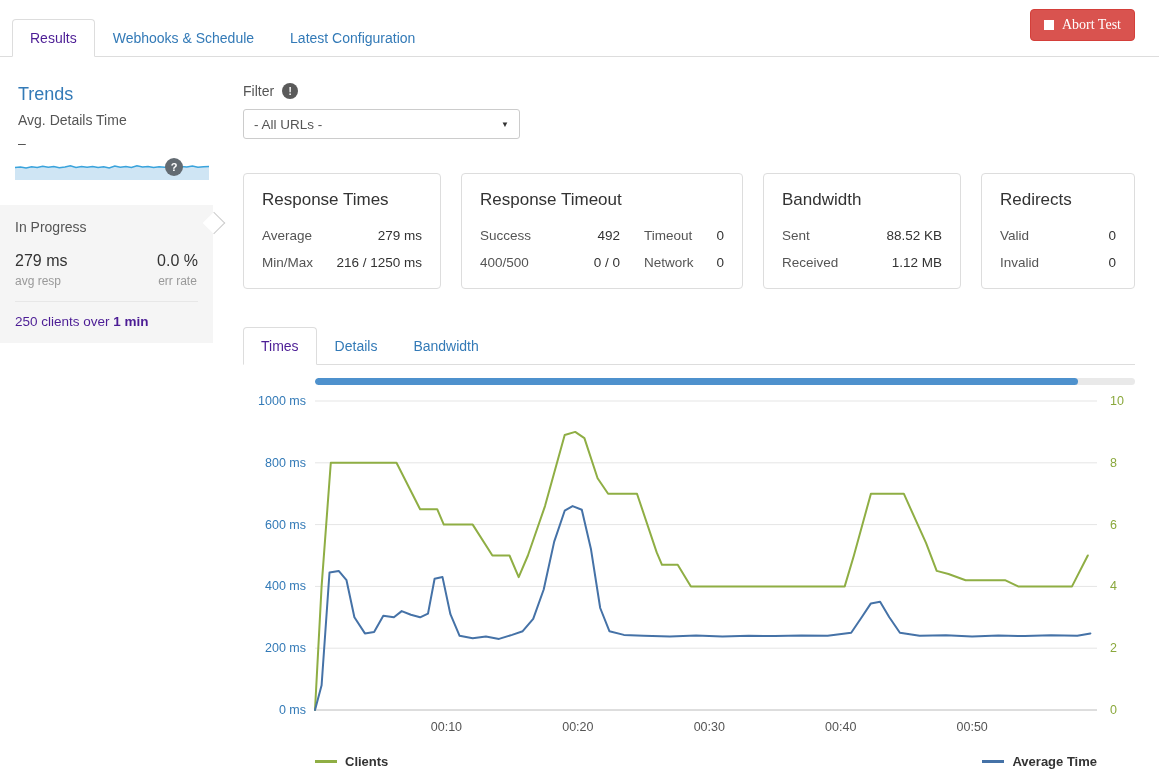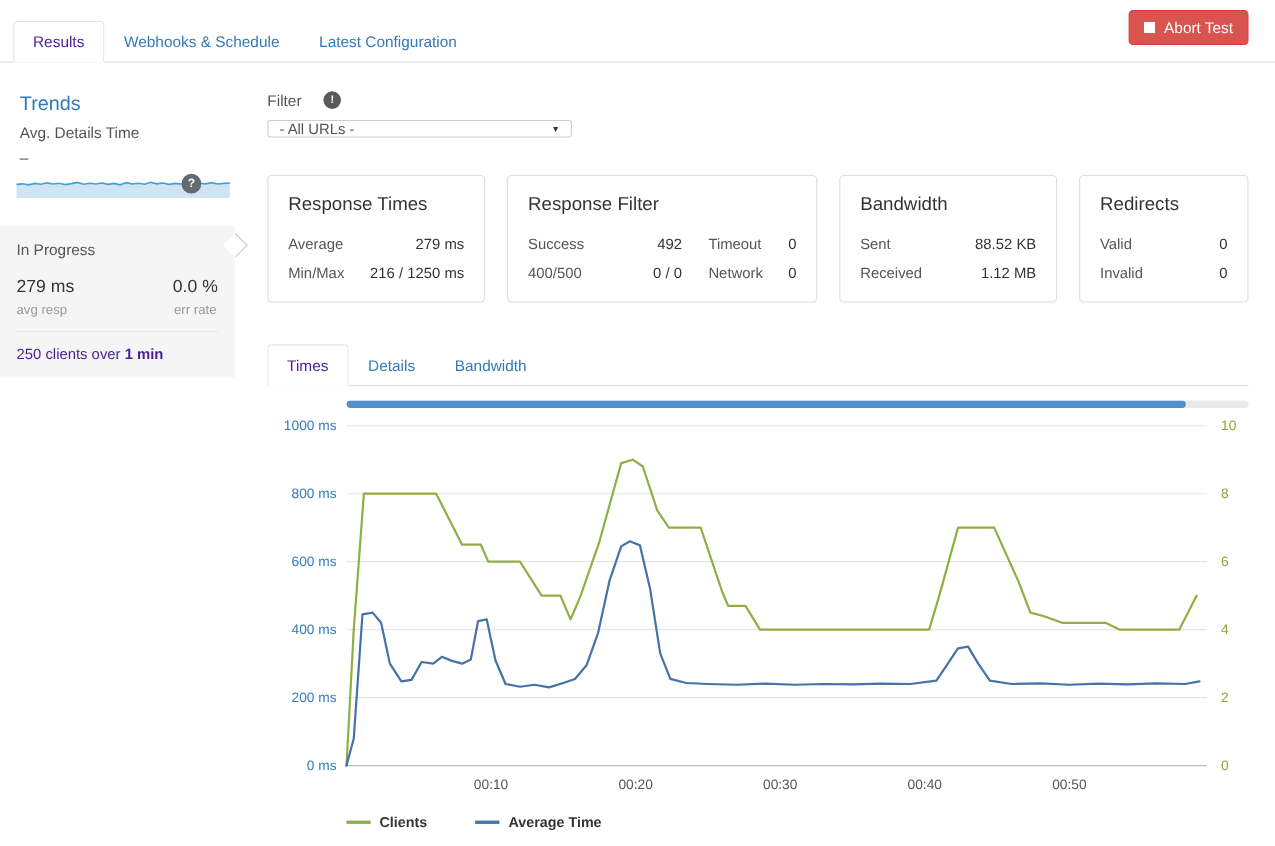--- a/index.html
+++ b/index.html
@@ -4,21 +4,21 @@
 <style>
   *{box-sizing:border-box;margin:0;padding:0}
   html,body{background:#fff}
   body{width:1159px;height:769px;font-family:"Liberation Sans",sans-serif;font-size:14px;color:#333;position:relative;overflow:hidden}
   a{text-decoration:none}
 
   
   .topbar{position:relative;height:57px;border-bottom:1px solid #ddd;padding-left:12px;display:flex;align-items:flex-end}
   .tab{display:inline-block;padding:10px 17px;font-size:14px;color:#337ab7;cursor:pointer;margin-bottom:-1px;border:1px solid transparent;border-radius:4px 4px 0 0;background:transparent}
   .tab.active{color:#4c1d95;background:#fff;border-color:#ddd;border-bottom-color:#fff;cursor:default}
-  .abort-btn{position:absolute;top:9px;right:24px;display:flex;align-items:center;gap:8px;background:#d9534f;border:1px solid #d43f3a;color:#fff;font-family:Liberation Sans, sans-serif;font-size:14px;padding:7px 13px;border-radius:4px;cursor:pointer}
+  .abort-btn{position:absolute;top:9px;right:24px;display:flex;align-items:center;gap:8px;background:#d9534f;border:1px solid #d43f3a;color:#fff;font-family:Liberation Serif, serif;font-size:14px;padding:7px 13px;border-radius:4px;cursor:pointer}
   .stop-icon{display:inline-block;width:10px;height:10px;background:#fff}
 
   .layout{display:flex}
   
   .sidebar{width:213px;flex:0 0 213px}
   .trends-title{color:#337ab7;font-size:18px;font-weight:500;margin:27px 0 7px 18px}
   .metric-label{color:#555;margin-left:18px;font-size:14px}
   .metric-value{color:#555;margin:7px 0 2px 18px;font-size:14px}
   .spark-wrap{position:relative;margin:3px 0 0 13px;width:198px;height:26px}
   .spark-wrap svg{display:block}
@@ -28,44 +28,44 @@
   .status-text{color:#555;font-size:14px}
   .stats-row{display:flex;justify-content:space-between;margin-top:17px}
   .stat .val{font-size:16px;color:#333}
   .stat .lbl{font-size:12px;color:#999;margin-top:4px}
   .stat.right{text-align:center}
   .summary{margin-top:13px;padding-top:12px;border-top:1px solid #e7e7e7;color:#4c1d95;font-size:13.5px}
 
   
   .content{flex:1;padding:0 24px 0 30px}
   .filter-row{margin-top:26px}
-  .filter-label{color:#555;display:inline-flex;align-items:flex-end;gap:20px;font-size:14px}
+  .filter-label{color:#555;display:inline-flex;align-items:flex-end;gap:8px;font-size:14px}
   .info-badge{width:16px;height:16px;border-radius:50%;background:#5a5a5a;color:#fff;font-size:10px;font-weight:bold;display:inline-flex;align-items:center;justify-content:center;cursor:pointer}
-  .select{margin-top:10px;width:277px;height:16px;border:1px solid #ccc;border-radius:3px;background:#fff;display:flex;align-items:center;justify-content:space-between;padding:0 10px;color:#555;font-size:13.5px;cursor:pointer}
+  .select{margin-top:10px;width:277px;height:30px;border:1px solid #ccc;border-radius:3px;background:#fff;display:flex;align-items:center;justify-content:space-between;padding:0 10px;color:#555;font-size:13.5px;cursor:pointer}
   .caret{font-size:8px;color:#333}
 
   .cards{display:flex;gap:20px;margin-top:34px}
   .card{border:1px solid #ddd;border-radius:4px;padding:16px 18px 18px;background:#fff}
   .card-title{font-size:17px;color:#333;margin-bottom:18px;font-weight:400}
   .card-row{display:flex;justify-content:space-between;font-size:13.5px;margin-top:12px;color:#555}
   .card-row .val{color:#333}
   .w-rt{width:198px}.w-rc{width:282px}.w-bw{width:198px}.w-rd{width:154px}
   .card-row.quad{justify-content:center}
   .quad .lbl1{flex:0 0 60px}
   .quad .val1{flex:1;text-align:right;padding-right:24px;color:#333}
   .quad .lbl2{flex:0 0 58px}
   .quad .val2{flex:0 0 22px;text-align:right;color:#333}
 
   .chart-tabs{margin-top:38px;border-bottom:1px solid #ddd;display:flex;align-items:flex-end;height:38px}
   .chart-area{margin-top:13px}
   .testbar{margin-left:72px;height:7px;border-radius:4px;background:#e9e9e9;overflow:hidden}
   .testbar .fill{height:100%;background:#4e91cd;border-radius:4px}
   #times-chart-svg{display:block;width:892px;height:345px;margin-top:6px}
   #times-chart-svg text{font-family:"Liberation Sans",sans-serif}
-  .legend{display:flex;justify-content:flex-start;gap:44px;margin-left:72px;width:782px;margin-top:18px}
+  .legend{display:flex;justify-content:space-between;gap:44px;margin-left:72px;width:782px;margin-top:18px}
   .legend-item{display:flex;align-items:center;gap:8px;font-size:13px;font-weight:bold;color:#333}
   .legend-line{display:inline-block;width:22px;height:3px;background:#999}
 </style>
 </head>
 <body>
 
 <header class="topbar">
   <a class="tab active">Results</a>
   <a class="tab">Webhooks &amp; Schedule</a>
   <a class="tab">Latest Configuration</a>
@@ -124,21 +124,21 @@
           <span class="lbl">Average</span>
           <span class="val">279 ms</span>
         </div>
         <div class="card-row">
           <span class="lbl">Min/Max</span>
           <span class="val">216 / 1250 ms</span>
         </div>
       </div>
 
       <div class="card w-rc">
-        <div class="card-title">Response Filter</div>
+        <div class="card-title">Response Timeout</div>
         <div class="card-row quad">
           <span class="lbl1">Success</span>
           <span class="val1">492</span>
           <span class="lbl2">Timeout</span>
           <span class="val2">0</span>
         </div>
         <div class="card-row quad">
           <span class="lbl1">400/500</span>
           <span class="val1">0 / 0</span>
           <span class="lbl2">Network</span>

